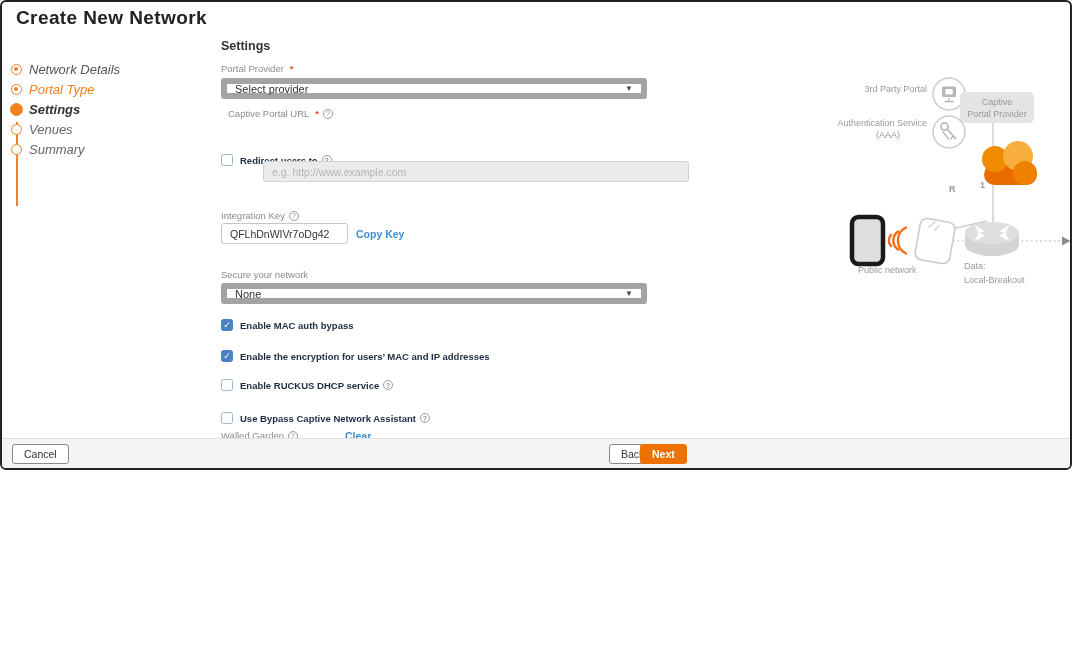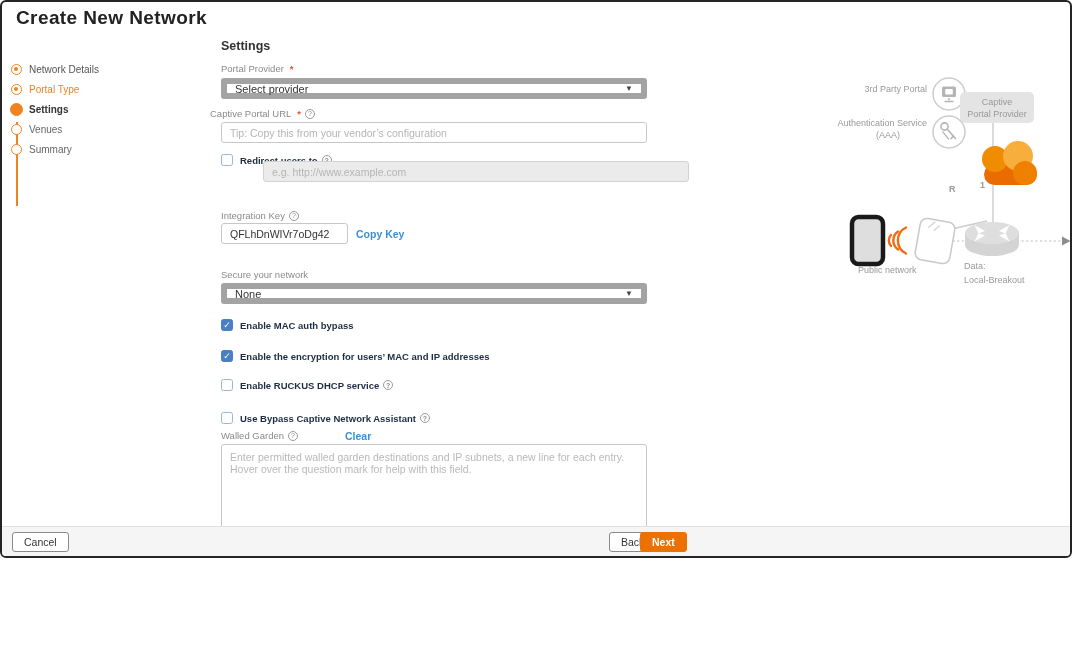--- a/index.html
+++ b/index.html
@@ -1,26 +1,26 @@
 <!DOCTYPE html>
 <html><head>
 <meta charset="utf-8">
 <style>
   html,body{margin:0;padding:0;background:#fff;}
   *{box-sizing:border-box;font-family:"Liberation Sans",sans-serif;}
-  .frame{position:relative;width:1072px;height:558px;background:#fff;border:2px solid #242424;border-radius:6px;overflow:hidden;}
+  .frame{position:relative;width:1072px;height:470px;background:#fff;border:2px solid #242424;border-radius:6px;overflow:hidden;}
   .page-title{position:absolute;left:14px;top:5px;font-size:19px;font-weight:700;letter-spacing:.4px;color:#222;}
 
   
   .stepper{position:absolute;left:0;top:57px;width:200px;}
   .step{position:absolute;left:0;height:20px;display:flex;align-items:center;}
   .step .dot{position:absolute;left:9px;width:11px;height:11px;border-radius:50%;border:1.5px solid #ef8322;background:#fff;}
   .step[data-state="visited"] .dot::after,.step[data-state="recent"] .dot::after{content:"";position:absolute;left:2px;top:2px;width:4px;height:4px;border-radius:50%;background:#ef8322;}
   .step[data-state="current"] .dot{width:13px;height:13px;left:8px;background:#ef8322;border-color:#ef8322;}
-  .step .lbl{margin-left:27px;font-size:10px;color:#555;}
+  .step .lbl{margin-left:27px;font-size:13px;color:#555;font-style:italic;}
   .step[data-state="recent"] .lbl{color:#ef8322;}
   .step[data-state="current"] .lbl{color:#333;font-weight:700;}
   .step[data-state="todo"] .lbl{color:#666;}
   .stepline{position:absolute;left:14px;top:63px;width:1.5px;height:84px;background:#ef8322;}
 
   
   .fheading{position:absolute;left:219px;top:37px;font-size:12.5px;font-weight:700;color:#333;}
   .flabel{position:absolute;font-size:9.5px;color:#8a8a8a;display:flex;align-items:center;gap:4px;}
   .req{color:#e2502c;font-weight:700;margin-left:2px;}
   .help{display:inline-flex;align-items:center;justify-content:center;width:10px;height:10px;border:1px solid #9a9a9a;border-radius:50%;font-size:7px;color:#8a8a8a;line-height:1;}
@@ -84,26 +84,25 @@
 
   <div class="flabel" style="left:219px;top:61px">
       <span>Portal Provider</span>
       <span class="req">*</span>
     </div>
   <div class="selectbox" style="top:76px">
       <span>Select provider</span>
       <span class="caret">▼</span>
     </div>
 
-  <div class="flabel" style="left:208px;top:106px">
+  <div class="flabel" style="left:226px;top:106px">
       <span>Captive Portal URL</span>
       <span class="req">*</span>
       <span class="help">?</span>
     </div>
-  <input class="tinput" style="top: 120px;" placeholder="Tip: Copy this from your vendor’s configuration">
 
   <div class="cbrow" style="top:152px" data-checked="false">
       <span class="cb"></span>
       <span class="cblabel" style="font-weight:600">
         <span>Redirect users to</span>
         <span class="help">?</span>
       </span>
     </div>
   <input class="tinput" style="top: 159px; margin-left: 42px;" disabled="" placeholder="e.g. http://www.example.com">
 

